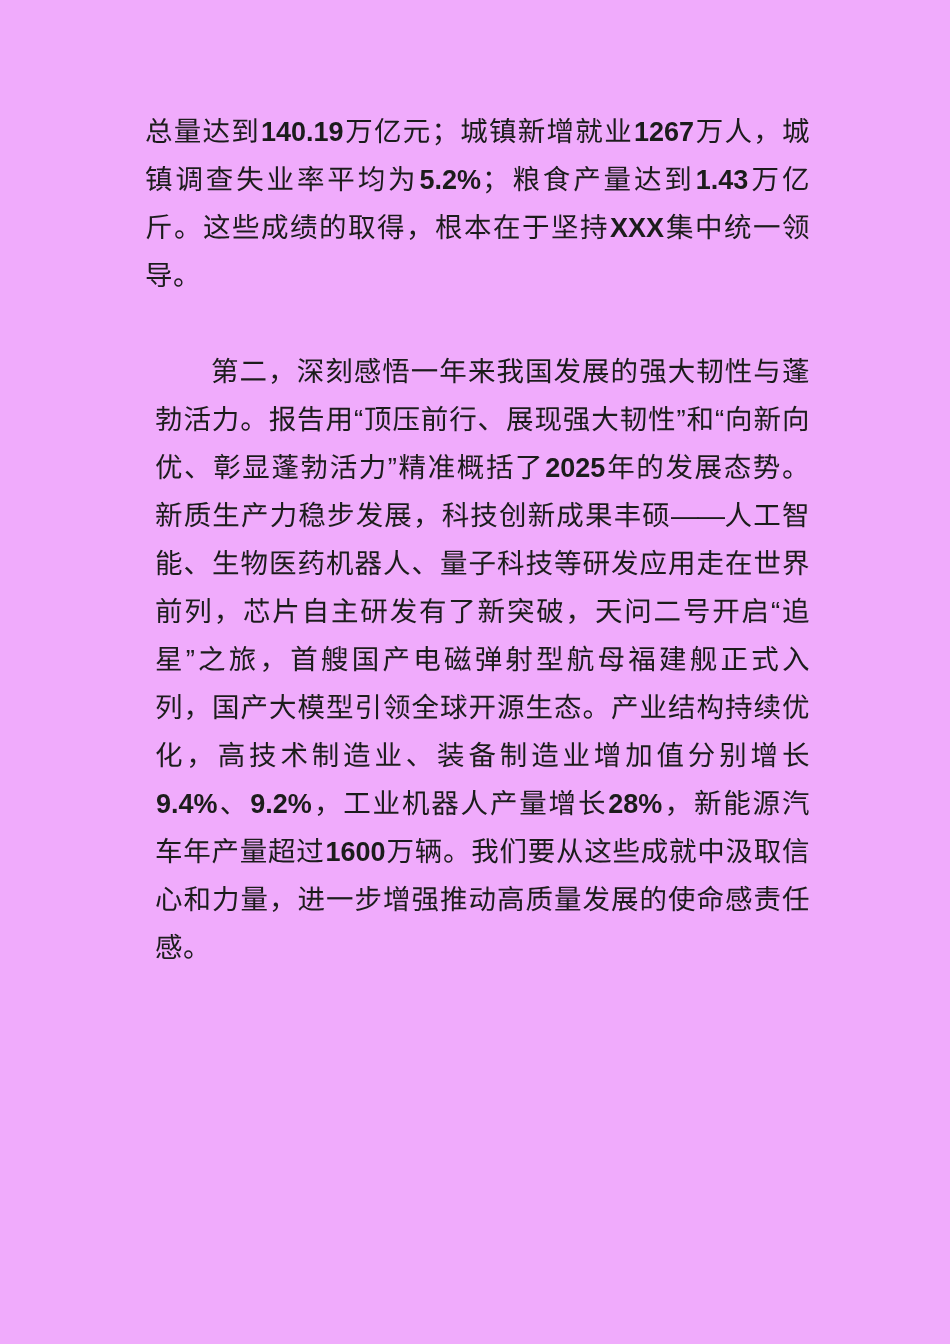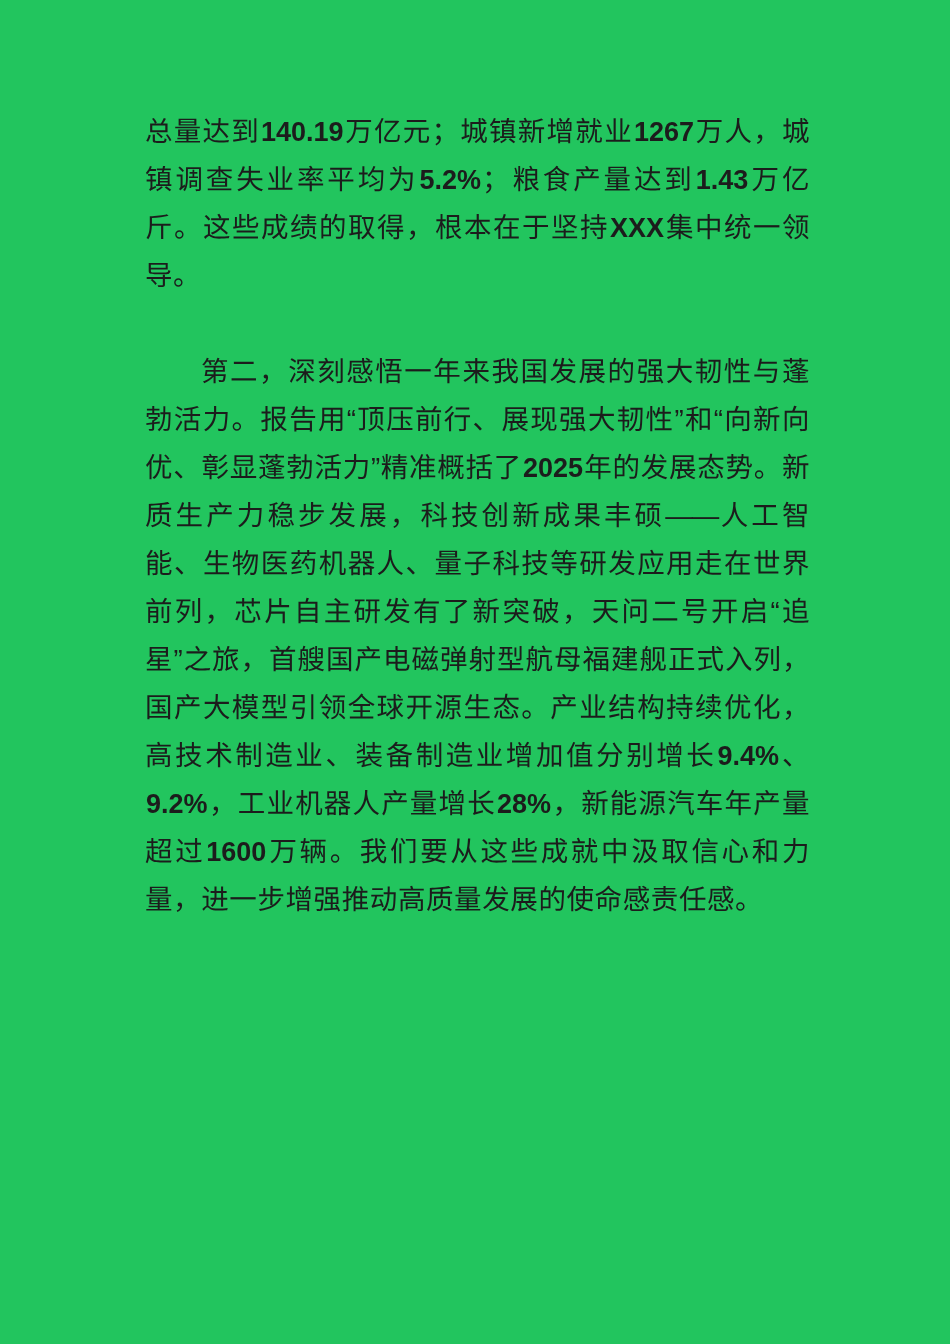--- a/index.html
+++ b/index.html
@@ -6,21 +6,21 @@
   html, body {
     margin: 0;
     padding: 0;
     background: #ffffff;
   }
 
   .page {
     position: relative;
     width: 950px;
     height: 1344px;
-    background: #22c55e;
+    background: #f0abfc;
     margin: 0 auto;
     overflow: hidden;
     box-sizing: border-box;
   }
 
   .doc-body {
     position: absolute;
     left: 145px;
     top: 108px;
     width: 665px;
@@ -35,20 +35,21 @@
     color: #1c1c1c;
     text-align: justify;
     text-justify: inter-ideograph;
     letter-spacing: 0.6px;
     margin: 0;
     -webkit-font-smoothing: antialiased;
   }
 
   .para + .para {
     margin-top: 48px;
+    margin-left: 10px;
   }
 
   .para.indent {
     text-indent: 56px;
   }
 
   
   .num {
     font-family: "Liberation Sans", "DejaVu Sans", sans-serif;
     font-weight: 700;

